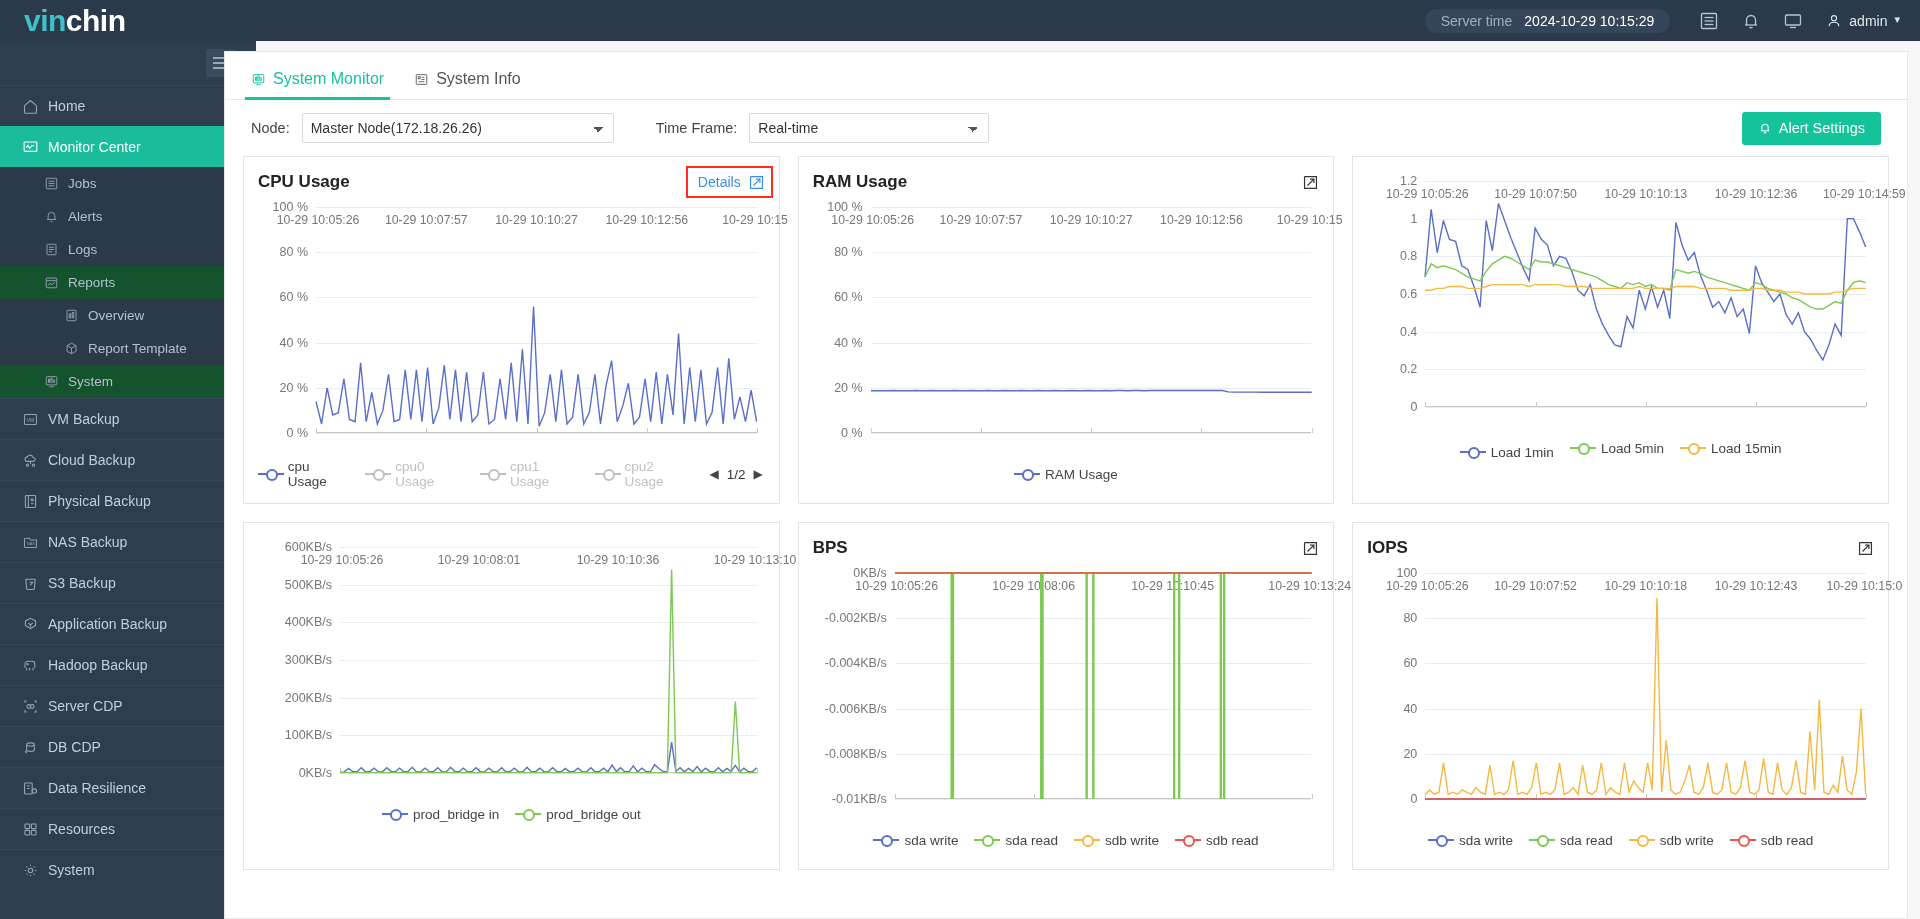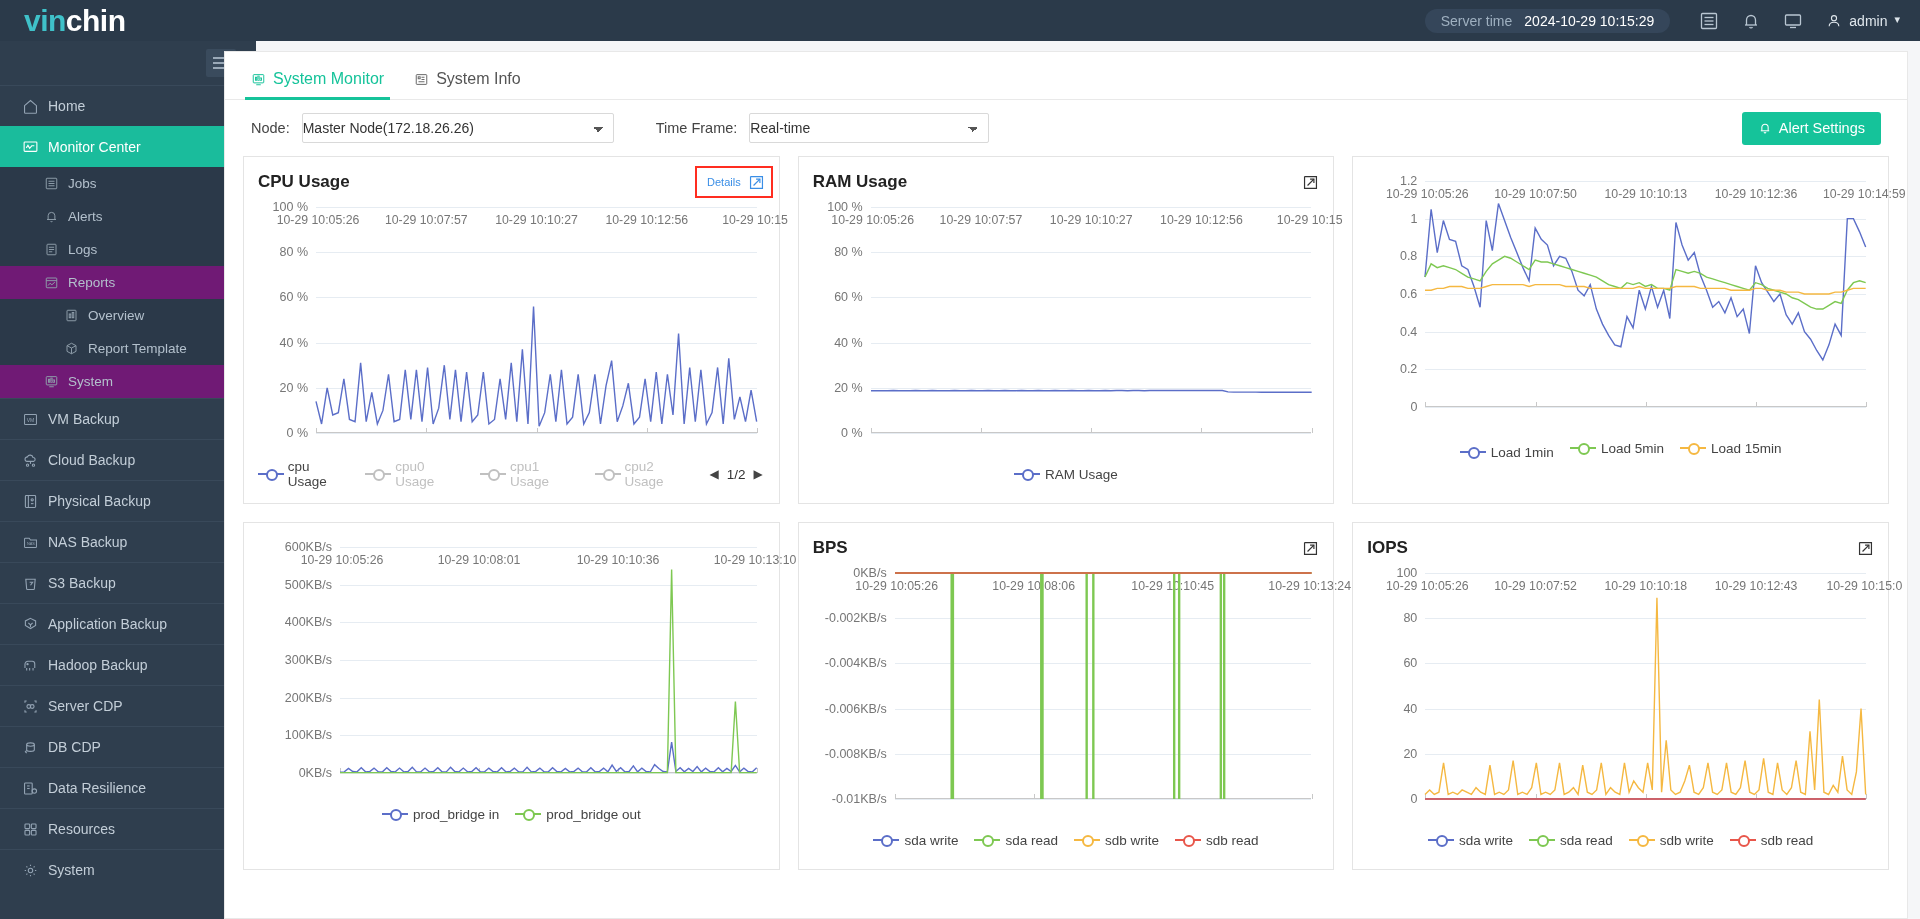--- a/index.html
+++ b/index.html
@@ -44,53 +44,53 @@
   .nav-item .ico { width:26px; display:flex; align-items:center; color:#93a3b3; flex:0 0 26px;}
   .nav-item.active { background:#1abc9c; color:#fff; border-top-color:#1abc9c;}
   .nav-item.active .ico { color:#fff; }
   .nav-item .chev { margin-left:auto; margin-right:14px; font-size:11px; color:#8b9aa9;}
   .nav-item.active .chev { color:#fff; }
   .sub-item {
     height:33px; display:flex; align-items:center; padding-left:44px; color:#b3c0cc; font-size:13.5px;
     background:#2b3949;
   }
   .sub-item .ico { width:24px; display:flex; align-items:center; color:#8e9daa; flex:0 0 24px;}
-  .sub-item.sel { background:#701a75; }
+  .sub-item.sel { background:#14532d; }
   .sub-item .chev { margin-left:auto; margin-right:14px; font-size:11px; color:#8b9aa9;}
   .sub-sub { padding-left:64px; }
   
   #content { position:absolute; top:41px; left:212px; width:1708px; height:878px; padding:10px 12px 0 12px;}
   #panel { background:#fff; width:100%; height:100%; border:1px solid #e8e8e8;}
   #tabs { height:48px; display:flex; align-items:flex-end; padding-left:20px; border-bottom:1px solid #e9e9e9;}
   .tab { display:flex; align-items:center; gap:7px; padding:0 6px 11px 6px; margin-right:18px;
          font-size:16px; color:#555; position:relative;}
   .tab.active { color:#15c39a; }
   .tab.active::after { content:""; position:absolute; left:0; right:0; bottom:-1px; height:3px; background:#15c39a;}
   #controls { height:56px; display:flex; align-items:center; padding:0 26px; gap:0; }
   .ctl-label { font-size:14.5px; color:#444; margin-right:12px; }
   select.ctl {
     height:30px; border:1px solid #d9d9d9; border-radius:2px; font-family:inherit; font-size:14px;
-    color:#333; padding:0 0; background:#fff; appearance:none;
+    color:#333; padding:0 8px; background:#fff; appearance:none;
     background-image:linear-gradient(45deg,transparent 50%,#555 50%),linear-gradient(135deg,#555 50%,transparent 50%);
     background-position:calc(100% - 15px) 13px, calc(100% - 10px) 13px;
     background-size:5px 5px,5px 5px; background-repeat:no-repeat;
   }
   #node-select { width:312px; margin-right:42px; }
   #tf-select { width:240px; }
   #alert-btn {
     margin-left:auto; background:#15c39a; color:#fff; border:none; height:33px; border-radius:3px;
     padding:0 16px; font-size:14.5px; display:flex; align-items:center; gap:7px; font-family:inherit;
   }
   
   #grid { padding:0 18px 0 18px; display:grid; grid-template-columns:1fr 1fr 1fr; gap:18px; }
   .card { border:1px solid #e4e4e4; background:#fff; height:348px; position:relative; padding:12px 14px 6px 14px;}
   .card-hd { display:flex; align-items:center; height:26px; }
   .card-title { font-size:17px; font-weight:bold; color:#222; }
   .card-actions { margin-left:auto; display:flex; align-items:center; gap:7px; position:relative;}
-  .details-link { color:#3a8ee6; font-size:11px; }
+  .details-link { color:#3a8ee6; font-size:14px; }
   .expand-ic { color:#3a8ee6; display:flex; }
   .expand-ic.plain { color:#333; }
   .hl-box { position:absolute; left:-12px; top:-8px; right:-8px; bottom:-7px; border:2px solid #ff2d20; }
   .chart { position:relative; height:262px; margin-top:4px; }
   .plot { position:absolute; left:58px; right:8px; top:8px; bottom:28px; }
   .plot.wider { left:82px; }
   .gridline { position:absolute; left:0; right:0; height:1px; background:#e6ecf2; }
   .ytick { position:absolute; right:100%; margin-right:8px; transform:translateY(-50%);
            font-size:12.5px; color:#767676; white-space:nowrap; }
   .axis-x { position:absolute; left:0; right:0; bottom:0; height:1px; background:#c8c8c8; }

